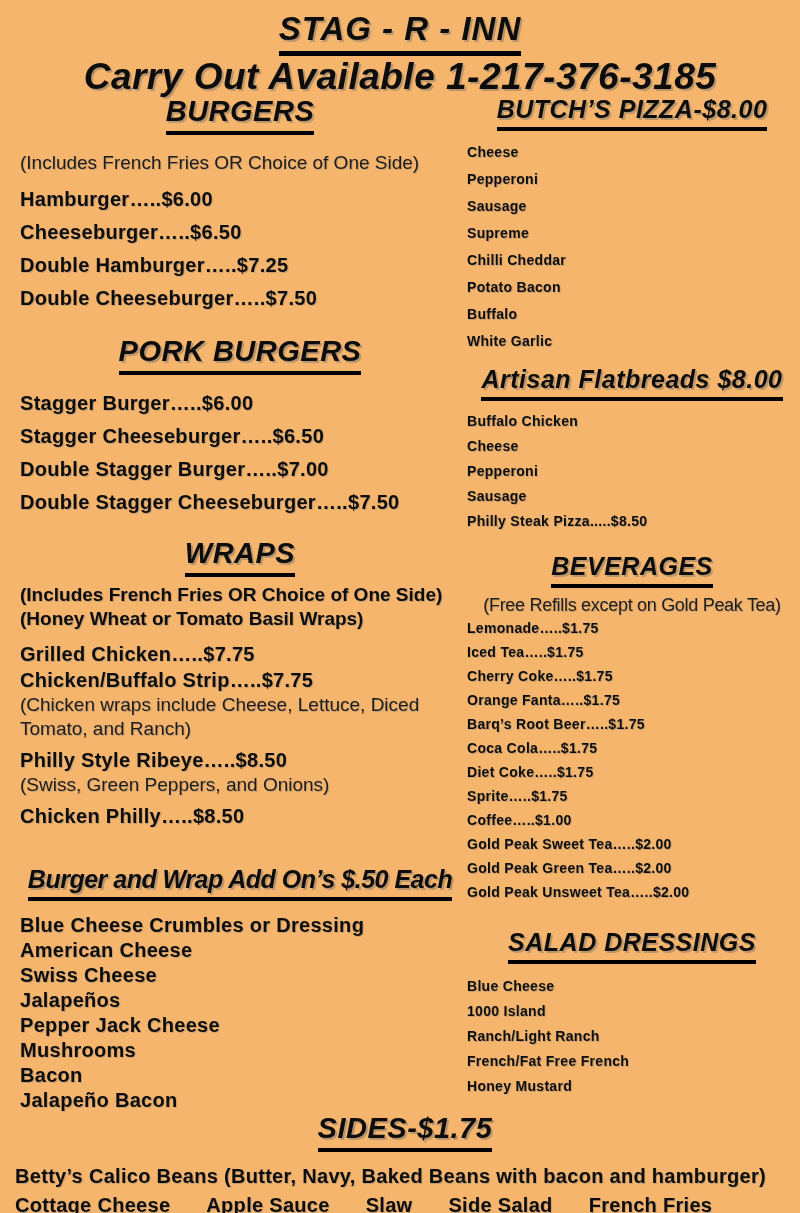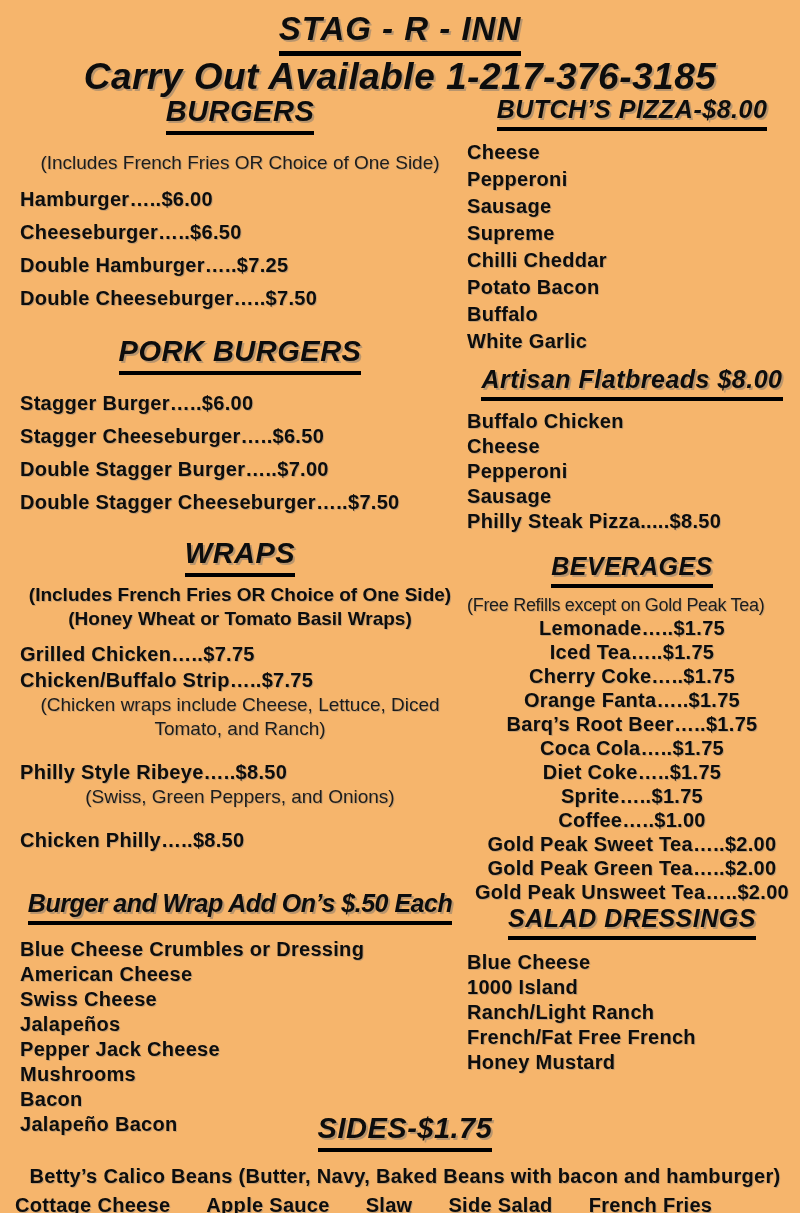--- a/index.html
+++ b/index.html
@@ -39,43 +39,43 @@
     text-align: center;
   }
   .sec-h .hu { display: inline-block; border-bottom: 4px solid #000; padding-bottom: 3px; }
   .sec-h.small { font-size: 25px; }
   .sec-h.long  { font-size: 25px; letter-spacing: -0.5px; }
   
   .item {
     font-weight: bold; font-size: 20px; letter-spacing: 0.3px;
     text-shadow: 1px 1px 0 rgba(120,120,120,0.4);
   }
-  .col-right .item { font-size: 20px; }
+  .col-right .item { font-size: 14px; }
   .note {
     font-weight: normal; font-size: 19px; color: #1c1c1c;
     text-shadow: 1px 1px 0 rgba(120,120,120,0.35);
   }
   .note-b {
     font-weight: bold; font-size: 19px;
     text-shadow: 1px 1px 0 rgba(120,120,120,0.4);
   }
   .lh33 { line-height: 33px; }
   .lh27 { line-height: 27px; }
   .lh26 { line-height: 26px; }
   .lh25 { line-height: 25px; }
-  .lh24 { line-height: 24px; text-align: center; }
+  .lh24 { line-height: 24px; }
   .lh22 { line-height: 22px; }
   
   .mt6  { margin-top: 6px; }  .mt8  { margin-top: 8px; }
   .mt10 { margin-top: 10px; } .mt12 { margin-top: 12px; }
-  .mt14 { margin-top: 18px; } .mt16 { margin-top: 16px; }
+  .mt14 { margin-top: 6px; } .mt16 { margin-top: 16px; }
   .mt18 { margin-top: 18px; } .mt20 { margin-top: 20px; }
-  .mt24 { }
+  .mt24 { margin-top: 24px; }
   .mt36 { margin-top: 36px; }
-  .bev-note { font-size: 18px; letter-spacing: -0.3px; white-space: nowrap; }
+  .bev-note { font-size: 18px; letter-spacing: -0.3px; white-space: nowrap; text-align: center; }
   .sides-row { display: flex; gap: 36px; margin-top: 6px; }
 </style>
 </head>
 <body>
 
 <div class="page">
 
   <div class="hdr">
     <div class="title"><span class="hu">STAG - R - INN</span></div>
     <div class="subtitle">Carry Out Available 1-217-376-3185</div>

